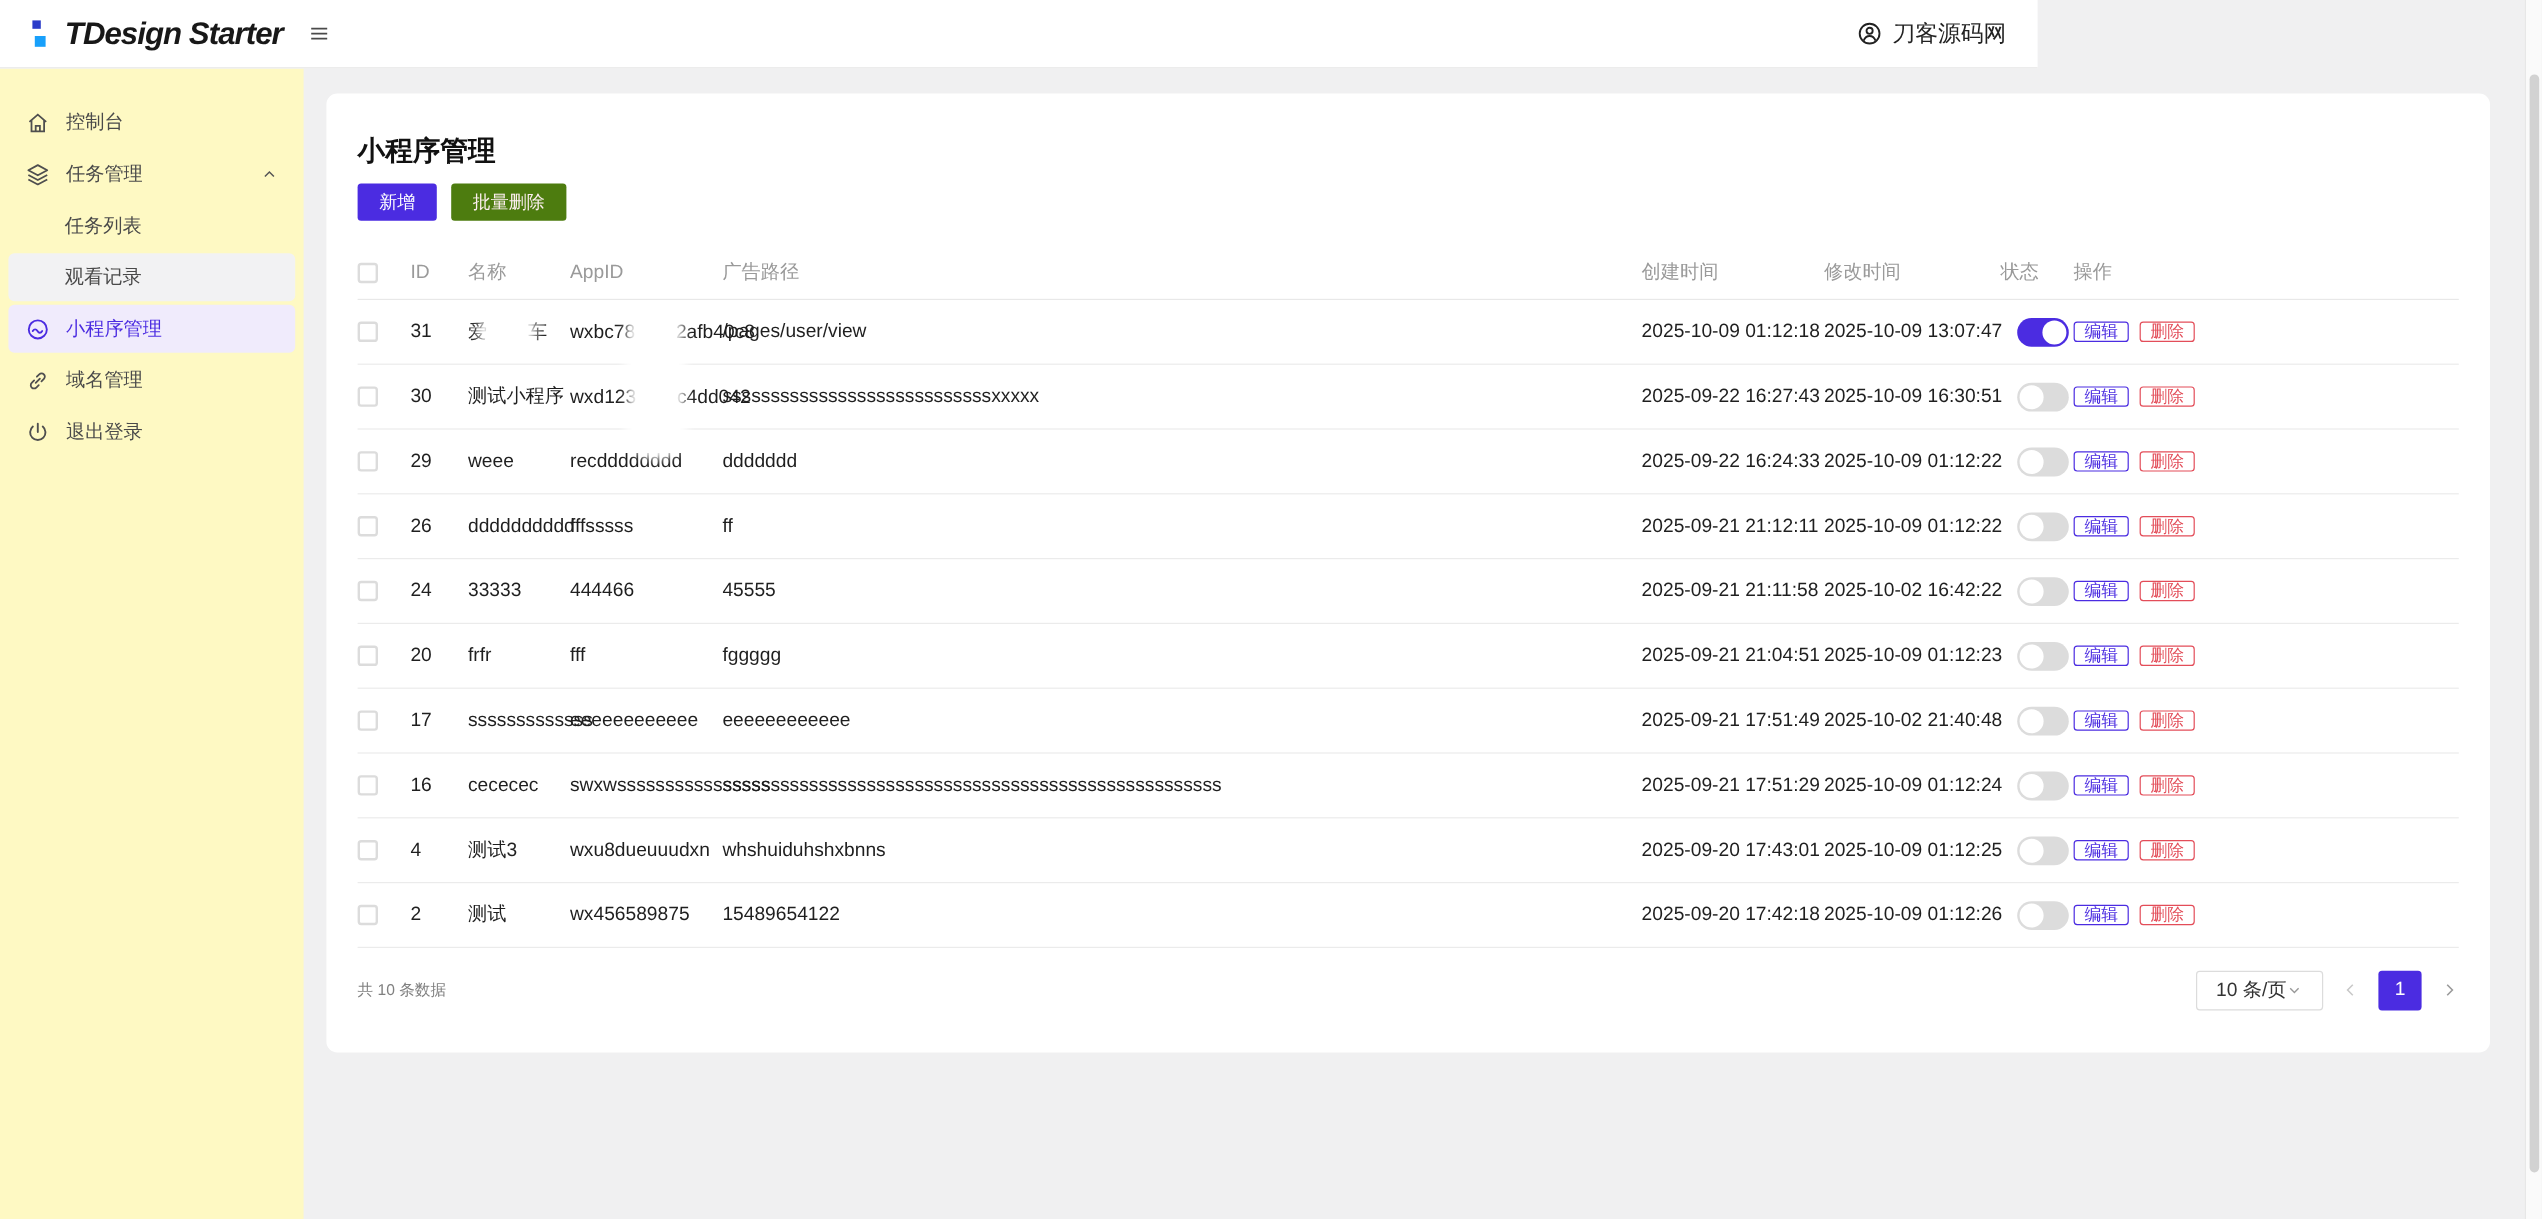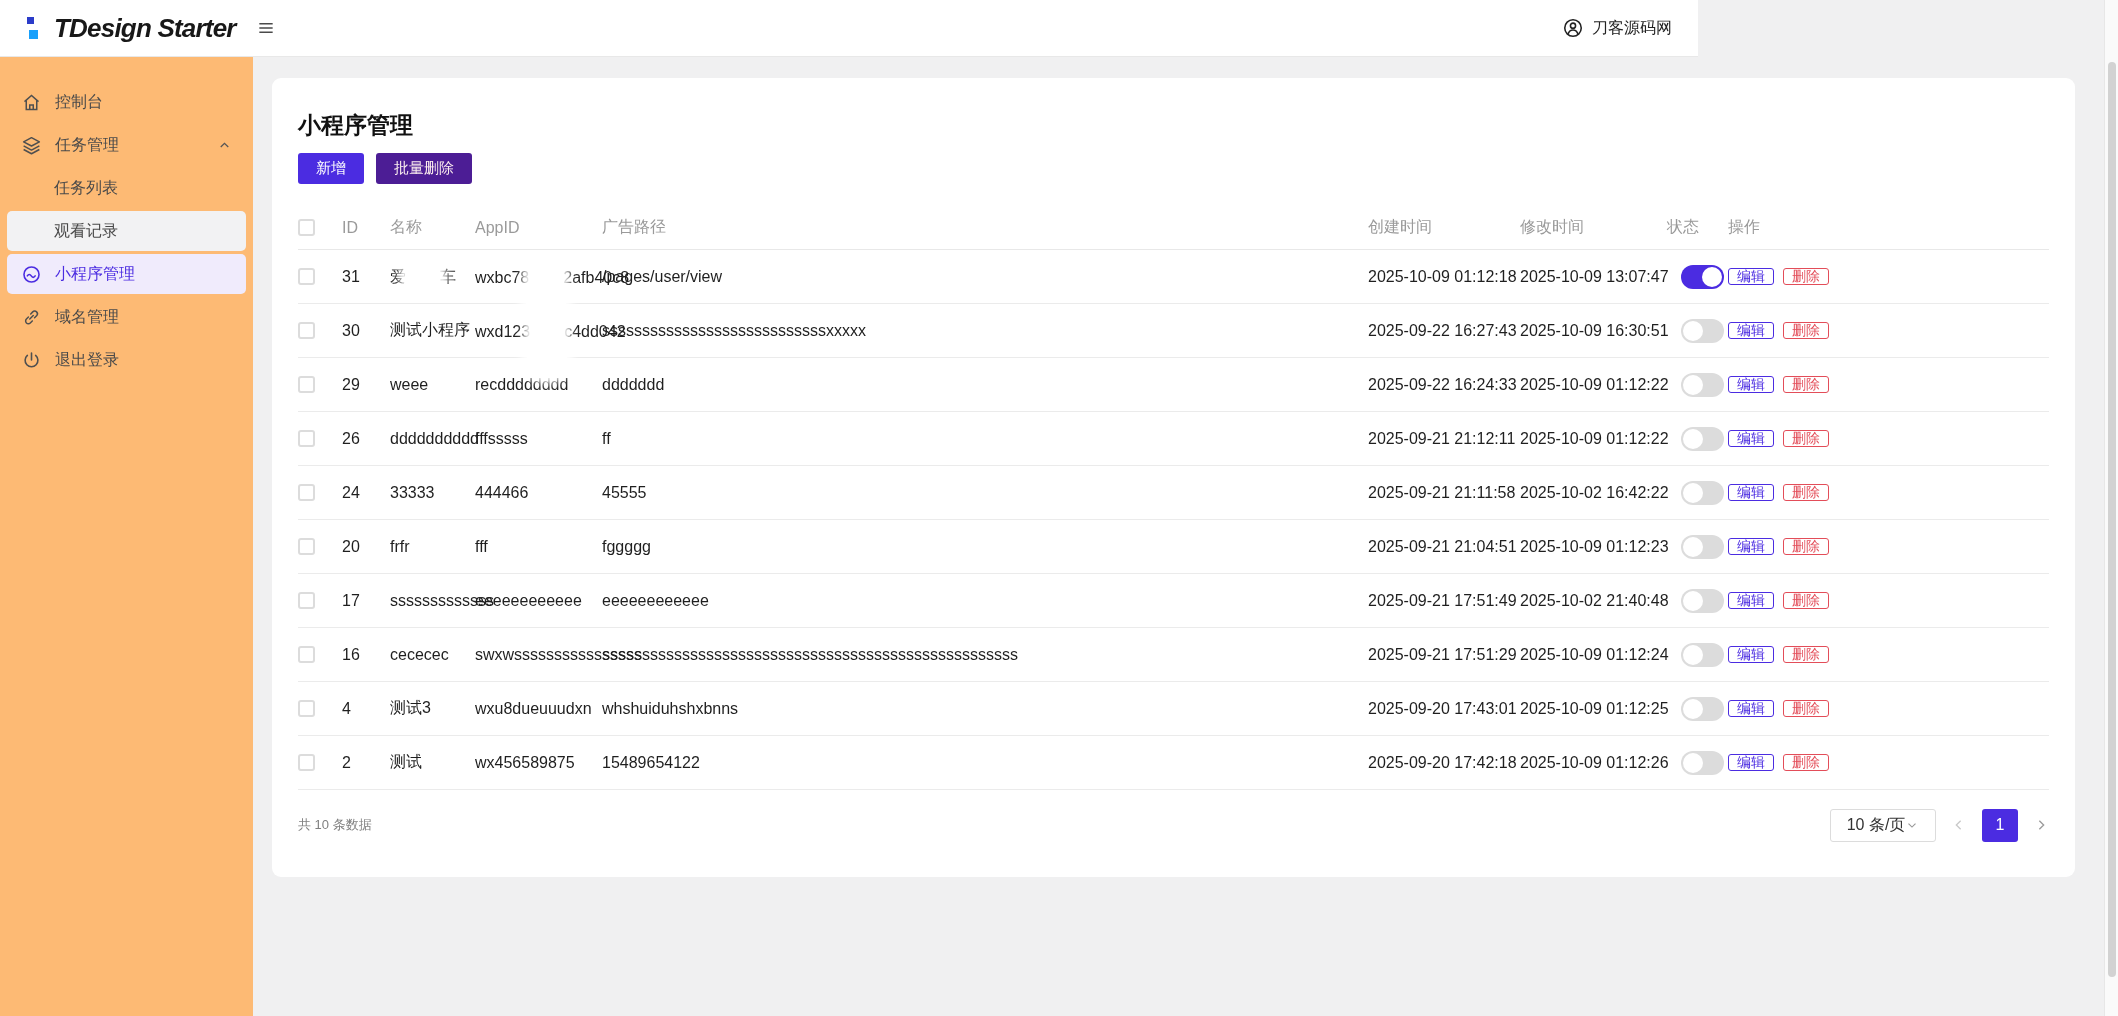--- a/index.html
+++ b/index.html
@@ -21,26 +21,26 @@
   .logo-wrap { display: flex; align-items: center; gap: 12px; }
   .logo-mark { position: relative; width: 18px; height: 28px; }
   .logo-sq1 { position: absolute; left: 3px; top: 3px; width: 7px; height: 7px; background: #2b3cc9; }
   .logo-sq2 { position: absolute; left: 5px; top: 16px; width: 9px; height: 9px; background: #18a0fb; }
   .logo-text {
     font-size: 26px; font-weight: 800; font-style: italic;
     letter-spacing: -0.8px; color: #181818; white-space: nowrap;
   }
   .hamburger { margin-left: 20px; color: #4a4a4a; cursor: pointer; }
   .header-spacer { flex: 1; }
-  .user-wrap { display: flex; align-items: center; gap: 8px; color: #222; font-size: 16px; cursor: pointer; }
+  .user-wrap { display: flex; align-items: center; gap: 8px; color: #222; font-size: 19px; cursor: pointer; }
 
   
   .sidebar {
     position: absolute; left: 0; top: 57px; width: 253px; height: 959px;
-    background: #fdba74; padding-top: 22px; z-index: 5;
+    background: #fef9c3; padding-top: 22px; z-index: 5;
   }
   .side-item {
     display: flex; align-items: center; height: 40px; margin: 3px 7px;
     padding: 0 14px; border-radius: 5px; font-size: 16px; color: #4a4a4a;
     gap: 13px; cursor: pointer; white-space: nowrap;
   }
   .side-item .mi { color: #4f4f4f; }
   .side-item.sub { padding-left: 47px; }
   .side-item.hovered { background: #f2f2f3; }
   .side-item.active { background: var(--primary-bg); color: var(--primary); }
@@ -53,21 +53,21 @@
     background: #fff; border-radius: 9px; padding: 32px 26px 24px 26px;
   }
   .page-title { font-size: 23px; font-weight: 700; color: #111; }
   .btn-row { margin-top: 12px; display: flex; gap: 12px; }
   .btn {
     height: 31px; padding: 0 18px; border-radius: 3px; border: none;
     font-size: 15px; display: inline-flex; align-items: center; cursor: pointer;
     font-family: inherit;
   }
   .btn-primary { background: var(--primary); color: #fff; }
-  .btn-danger-disabled { background: #4c1d95; color: #fdefef; cursor: not-allowed; }
+  .btn-danger-disabled { background: #4d7c0f; color: #fdefef; cursor: not-allowed; }
 
   
   .table { margin-top: 22px; }
   .trow {
     display: grid;
     grid-template-columns: 44px 48px 85px 127px 766px 152px 147px 61px 1fr;
     align-items: center; padding: 0 0;
   }
   .thead { height: 44px; color: #9a9a9a; font-size: 16px; border-bottom: 1px solid #e8e8e8; }
   .tbody .trow { height: 54px; font-size: 16px; color: #1f1f1f; border-bottom: 1px solid #ebebeb; }

